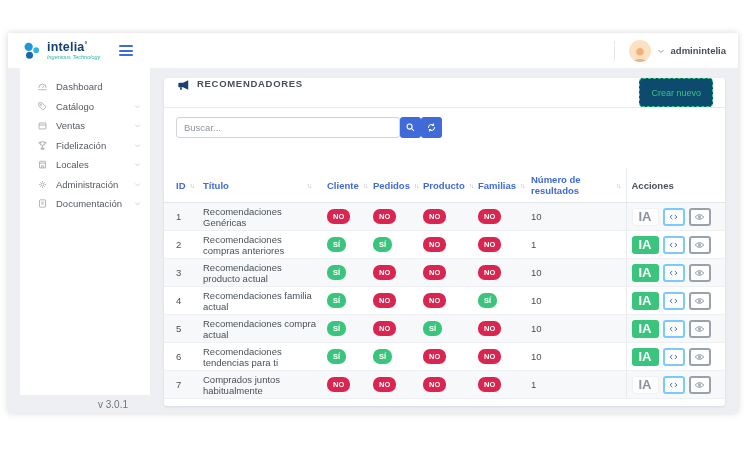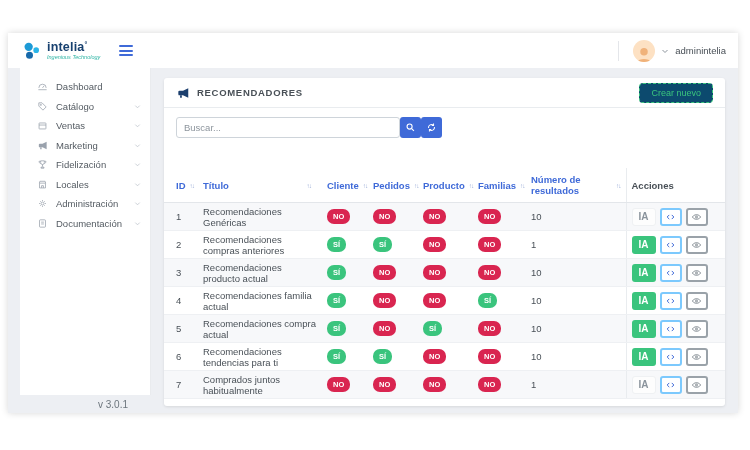--- a/index.html
+++ b/index.html
@@ -9,42 +9,42 @@
 
   
   .topbar { height:35px; flex:none; display:flex; align-items:center; background:#fff; padding:0 12px 0 14px; }
   .logo { display:flex; align-items:center; gap:5px; }
   .logo-text-wrap { display:flex; flex-direction:column; line-height:1; }
   .logo-name { font-size:12.5px; font-weight:bold; color:#17406f; letter-spacing:.2px; }
   .logo-mark { font-size:7px; vertical-align:top; color:#17406f; }
   .logo-tagline { font-size:5.5px; font-style:italic; color:#2bb3a3; margin-top:1px; }
   .hamburger { margin-left:16px; display:flex; flex-direction:column; gap:2.5px; background:none; border:none; cursor:pointer; padding:3px; }
   .hamburger span { display:block; width:14px; height:2px; background:#3f6ad8; border-radius:1px; }
-  .user-area { margin-left:auto; display:flex; align-items:center; gap:6px; }
+  .user-area { margin-left:auto; display:flex; align-items:center; gap:6px;font-weight:bold; }
   .user-divider { width:1px; height:20px; background:#e4e6ea; margin-right:8px; }
   .avatar { width:22px; height:22px; border-radius:50%; background:#fde1c3; overflow:hidden; display:flex; align-items:flex-end; justify-content:center; }
   .user-name { font-size:9.5px; color:#495057; }
 
   
   .app-body { flex:1; display:flex; flex-direction:column; background:#edeff3; min-height:0; }
   .content-row { flex:1; display:flex; min-height:0;padding-left:12px; }
   .footer-strip { height:18px; flex:none; display:flex; align-items:center; padding-left:90px; }
   .version { font-size:10px; color:#6c757d; }
 
   
   .sidebar { width:130px; flex:none; background:#fff; box-shadow:1px 0 0 #e9ebee; padding-top:9px; }
   .side-item { display:flex; align-items:center; gap:8px; height:19.5px; padding:0 9px 0 17px; font-size:9.5px; color:#545b62; cursor:pointer; }
   .side-item .s-ic { flex:none; display:flex; }
   .side-item .chev { margin-left:auto; display:flex; }
   .side-item:first-child .chev { display:none; }
 
   
   .main { flex:1; padding:10px 13px 0 14px; min-width:0; }
   .card { background:#fff; border-radius:3px; box-shadow:0 1px 3px rgba(0,0,0,.1); padding-bottom:7px; }
-  .card-header { display:flex; align-items:center; height:30px; padding:0 12px; border-bottom:1px solid #e9ecef; }
+  .card-header { display:flex; height:30px; padding:0 12px; border-bottom:1px solid #e9ecef; }
   .card-title { font-size:9.5px; font-weight:bold; color:#495057; letter-spacing:.7px; margin-left:7px; }
   .btn-create { margin-left:auto; font-size:9px; color:#3ac47d; background:#0c4a6e; border:1px dashed #3ac47d; border-radius:4px; padding:4px 11px; cursor:pointer; }
 
   .search-row { display:flex; align-items:center; padding:9px 12px 0 12px; }
   .search-input { width:224px; height:21px; border:1px solid #ced4da; border-radius:3px; padding:0 7px; font-size:9.5px; color:#495057; font-family:"Liberation Sans",sans-serif; }
   .search-input::placeholder { color:#8d959d; }
   .btn-blue { width:21px; height:21px; background:#3f6ad8; border:none; border-radius:3px; display:flex; align-items:center; justify-content:center; cursor:pointer; }
 
   table { width:100%; border-collapse:collapse; table-layout:fixed; margin-top:30px; }
   col.c-id{width:34px} col.c-cliente{width:46px} col.c-pedidos{width:50px} col.c-producto{width:55px} col.c-familias{width:53px} col.c-num{width:100px} col.c-acc{width:99px}
@@ -55,21 +55,21 @@
   th.col-titulo .th-inner { justify-content:space-between; padding-right:6px; }
   .sort { font-size:6.5px; color:#9fb0d9; letter-spacing:-1px; white-space:nowrap; }
   td { height:28px; padding:0 5px; font-size:9.5px; color:#495057; border-bottom:1px solid #eef0f3; }
   tbody tr:nth-child(odd) td { background:#f7f8fa; }
   td:last-child { border-left:1px solid #e9ecef; }
 
   .badge { display:inline-block; min-width:13px; text-align:center; font-size:7.5px; font-weight:bold; color:#fff; padding:3px 6px; border-radius:7px; }
   .b-no { background:#d92550; } .b-si { background:#3ac47d; }
 
   .actions { display:flex; align-items:center; gap:4px; }
-  .btn-ia { font-size:10px; font-weight:bold; height:18px; padding:0 6px; border-radius:3px; border:1px solid transparent; cursor:pointer; }
+  .btn-ia { font-size:13px; font-weight:bold; height:18px; padding:0 6px; border-radius:3px; border:1px solid transparent; cursor:pointer; }
   .btn-ia[data-active="true"]  { background:#3ac47d; color:#fff; }
   .btn-ia[data-active="false"] { background:#fdfdfd; color:#8a939c; border-color:#eff1f3; }
   .btn-code { height:18px; width:22px; background:#fff; border:2px solid #7cc9fd; border-radius:3px; display:flex; align-items:center; justify-content:center; cursor:pointer; }
   .btn-eye  { height:18px; width:22px; background:#fff; border:2px solid #9aa2a9; border-radius:3px; display:flex; align-items:center; justify-content:center; cursor:pointer; }
 </style>
 </head>
 <body>
 
 <div class="frame">
   <div class="app">
@@ -148,34 +148,20 @@
               </span>
             <span>Ventas</span>
             <span class="chev">
                 <svg width="7" height="7" viewBox="0 0 16 16">
                   <path d="M3 6l5 5 5-5" fill="none" stroke="#c3c9d0" stroke-width="2"></path>
                 </svg>
               </span>
           </div>
           <div class="side-item">
             <span class="s-ic">
-                <svg width="11" height="11" viewBox="0 0 24 24">
-                  <path d="M21 4v16l-9-4H6a2 2 0 01-2-2v-4a2 2 0 012-2h6l9-4z" fill="#9aa2ad"></path>
-                  <path d="M7 16v4h3v-4z" fill="#9aa2ad"></path>
-                </svg>
-              </span>
-            <span>Marketing</span>
-            <span class="chev">
-                <svg width="7" height="7" viewBox="0 0 16 16">
-                  <path d="M3 6l5 5 5-5" fill="none" stroke="#c3c9d0" stroke-width="2"></path>
-                </svg>
-              </span>
-          </div>
-          <div class="side-item">
-            <span class="s-ic">
                 <svg width="11" height="11" viewBox="0 0 24 24" fill="none" stroke="#9aa2ad" stroke-width="1.7">
                   <path d="M8 4h8v4a4 4 0 01-8 0V4z"></path>
                   <path d="M8 5H4.5c0 3 1.5 4.5 3.5 5M16 5h3.5c0 3-1.5 4.5-3.5 5"></path>
                   <path d="M12 12v4M8.5 19.5h7M12 16c-1.5 0-2.5 1.5-3.5 3.5h7c-1-2-2-3.5-3.5-3.5z"></path>
                 </svg>
               </span>
             <span>Fidelización</span>
             <span class="chev">
                 <svg width="7" height="7" viewBox="0 0 16 16">
                   <path d="M3 6l5 5 5-5" fill="none" stroke="#c3c9d0" stroke-width="2"></path>

